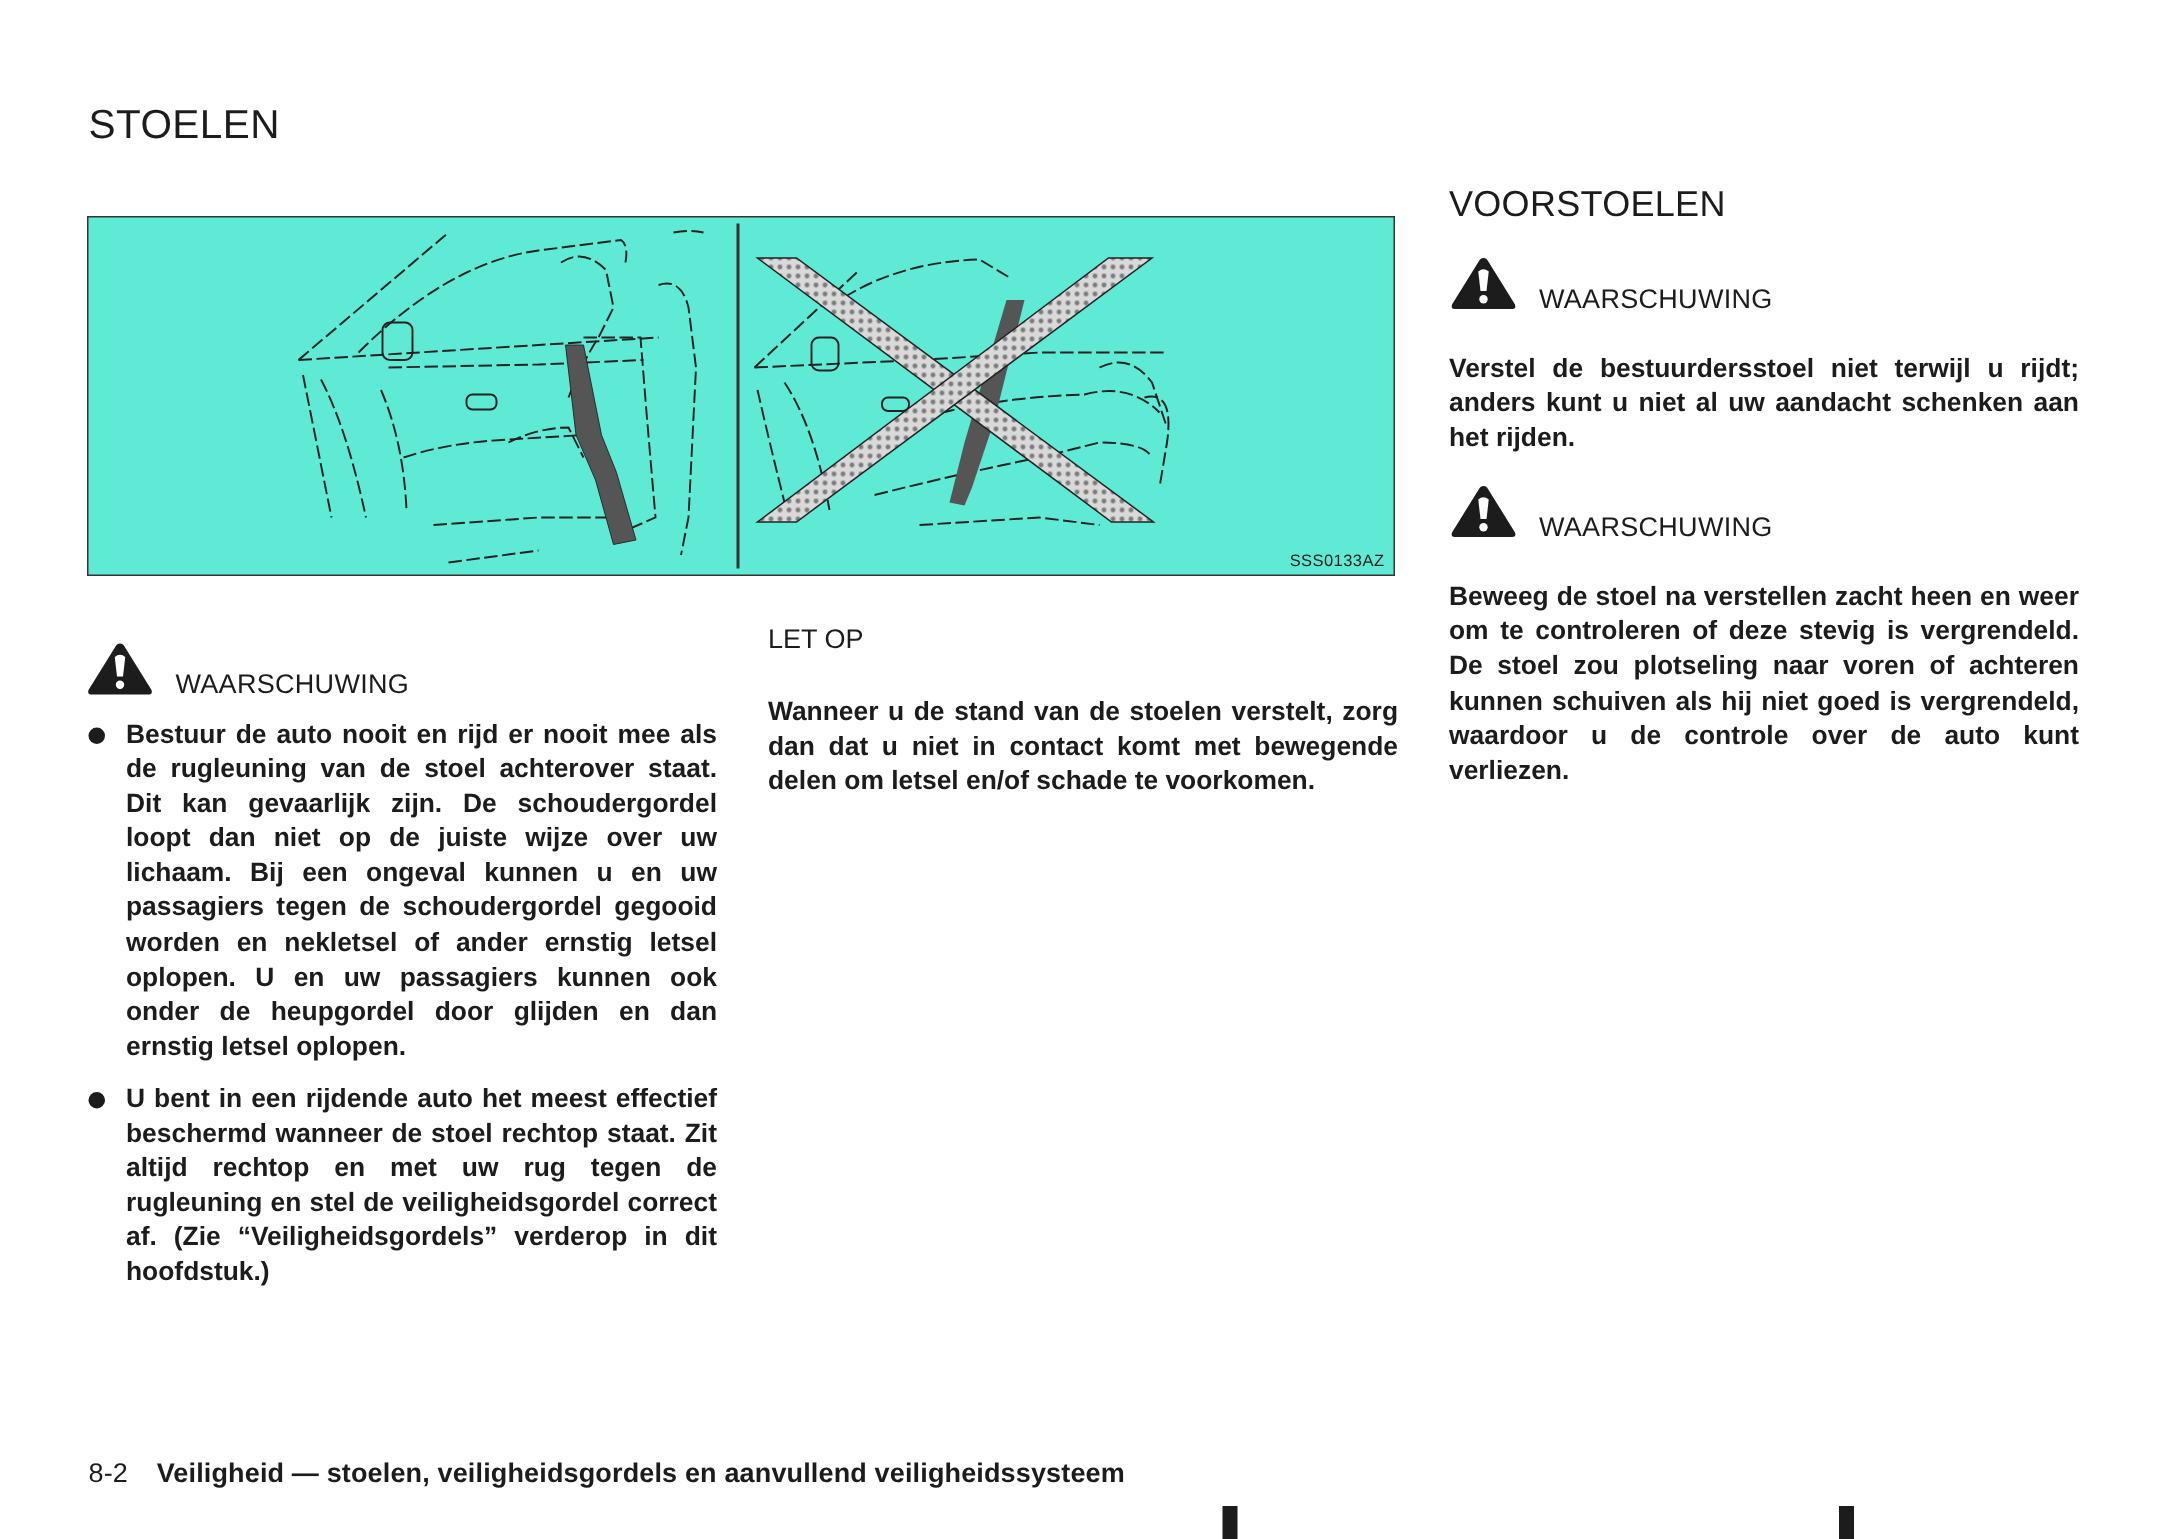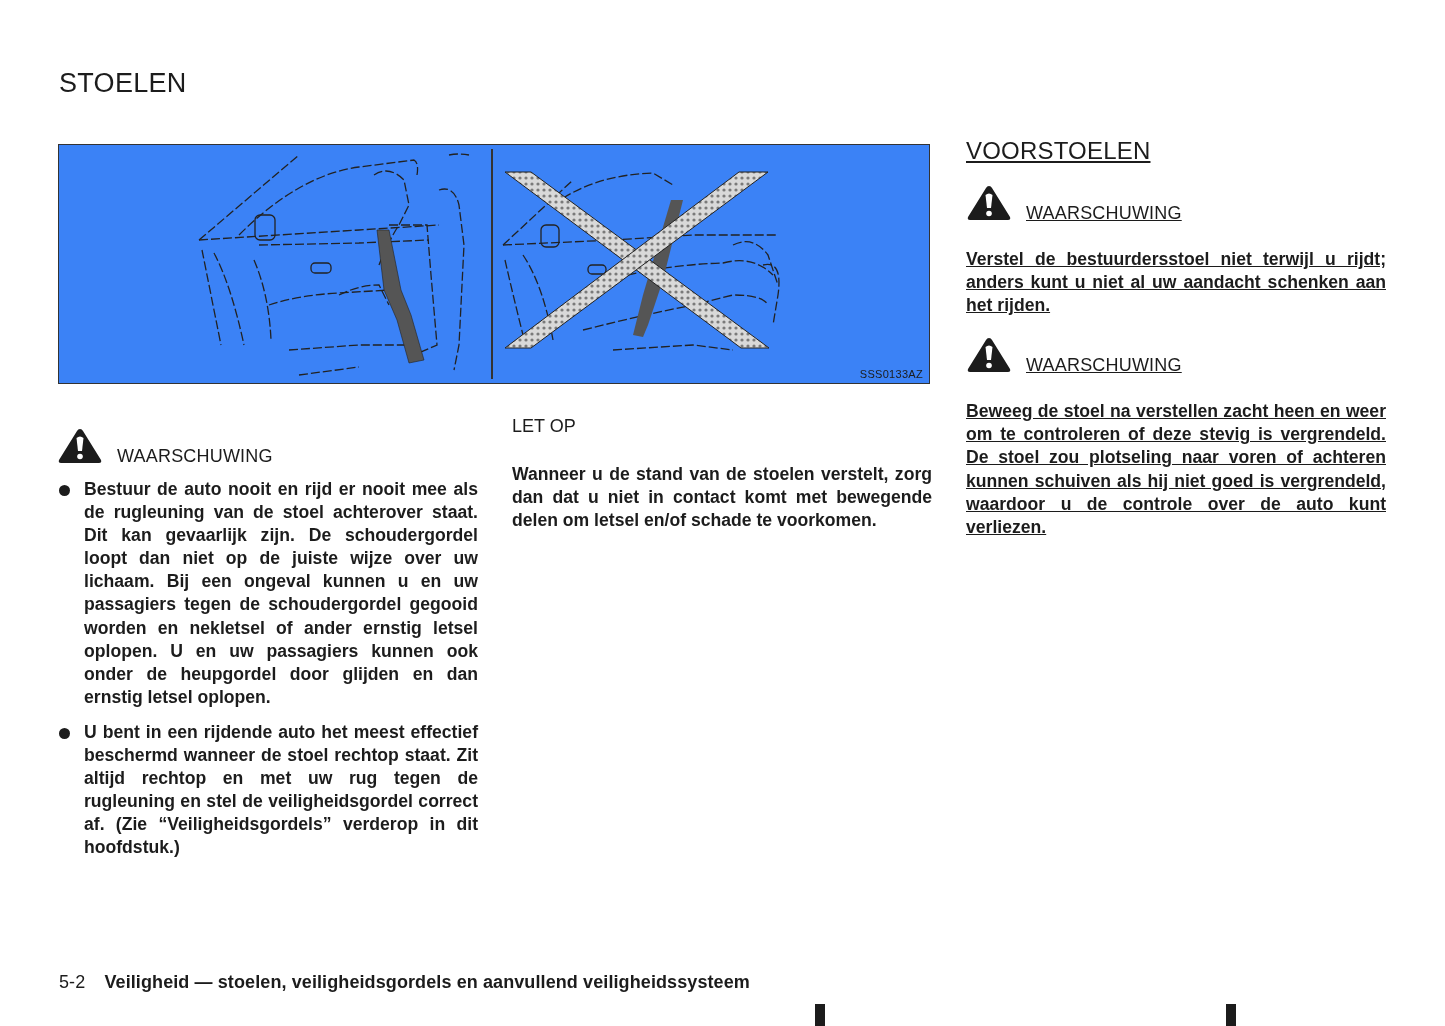--- a/index.html
+++ b/index.html
@@ -4,35 +4,35 @@
 <style>
   html, body { margin: 0; padding: 0; background: #ffffff; }
   body {
     width: 1445px; height: 1026px; position: relative; overflow: hidden;
     font-family: "Liberation Sans", sans-serif; color: #1c1c1c;
   }
   .abs { position: absolute; }
   .page-title { left: 59px; top: 50px; font-size: 27px; letter-spacing: 0.3px; font-weight: normal; }
   .figure {
     left: 58px; top: 144px; width: 872px; height: 240px;
-    border: 1.5px solid #333; box-sizing: border-box; background: #3b82f6;
+    border: 1.5px solid #333; box-sizing: border-box; background: #5eead4;
   }
   .figure .divider { position: absolute; left: 432px; top: 4px; width: 1.5px; height: 230px; background: #333; }
   .figure .code { position: absolute; right: 6px; bottom: 3px; font-size: 11px; letter-spacing: 0.3px; }
   .figure svg { position: absolute; top: 0; }
   .warn-head { display: flex; align-items: flex-end; }
   .warn-icon { width: 46px; height: 38px; display: inline-block; }
   .warn-label { font-size: 18px; font-weight: normal; margin-left: 14px; letter-spacing: 0.2px; position: relative; top: 2px; margin-top: 30px; }
   .body-text { font-size: 17.6px; line-height: 23.1px; text-align: justify; font-weight: bold; margin-top: 26px; }
   .bullet-list { list-style: none; margin: 0; padding: 0; }
   .bullet-list li { position: relative; padding-left: 27px; margin-bottom: 12px; }
   .bullet-list li .dot { position: absolute; left: 2px; top: 7px; width: 11px; height: 11px; border-radius: 50%; background: #1c1c1c; }
   .col1 { left: 57px; top: 414px; width: 421px; }
   .col2 { left: 512px; top: 416px; width: 420px; }
-  .col3 { left: 966px; top: 137px; width: 420px; text-decoration: underline; }
+  .col3 { left: 966px; top: 123px; width: 420px; }
   .subhead { font-size: 18px; font-weight: normal; margin-bottom: 14px; }
   .h2 { font-size: 24px; font-weight: normal; letter-spacing: 0.2px; }
   .h3 { font-size: 22px; font-weight: normal; }
   .footer { left: 59px; top: 972px; font-size: 18px; font-weight: bold; letter-spacing: 0.1px; }
   .footer .num { font-weight: normal; margin-right: 14px; }
   .marker { width: 10px; height: 22px; background: #1c1c1c; top: 1004px; }
 </style>
 </head>
 <body>
 
@@ -144,17 +144,17 @@
       <path d="M23 2 Q25 2 26 4 L44 33 Q45 36 42 36 L4 36 Q1 36 2 33 L20 4 Q21 2 23 2 Z" fill="#1c1c1c"></path>
       <path d="M19.5 11 Q23 8 26.5 11 L25 24 L21 24 Z" fill="#fff"></path>
       <circle cx="23" cy="29.5" r="2.8" fill="#fff"></circle>
     </svg>
     <span class="warn-label">WAARSCHUWING</span>
   </div>
   <div class="body-text">Beweeg de stoel na verstellen zacht heen en weer om te controleren of deze stevig is vergrendeld. De stoel zou plotseling naar voren of achteren kunnen schuiven als hij niet goed is vergrendeld, waardoor u de controle over de auto kunt verliezen.</div>
 </div>
 
 <div class="abs footer">
-  <span class="num">5-2</span>
+  <span class="num">8-2</span>
   <span>Veiligheid — stoelen, veiligheidsgordels en aanvullend veiligheidssysteem</span>
 </div>
 <div class="abs marker" style="left:815px;"></div>
 <div class="abs marker" style="left:1226px;"></div>
 
 </body></html>

